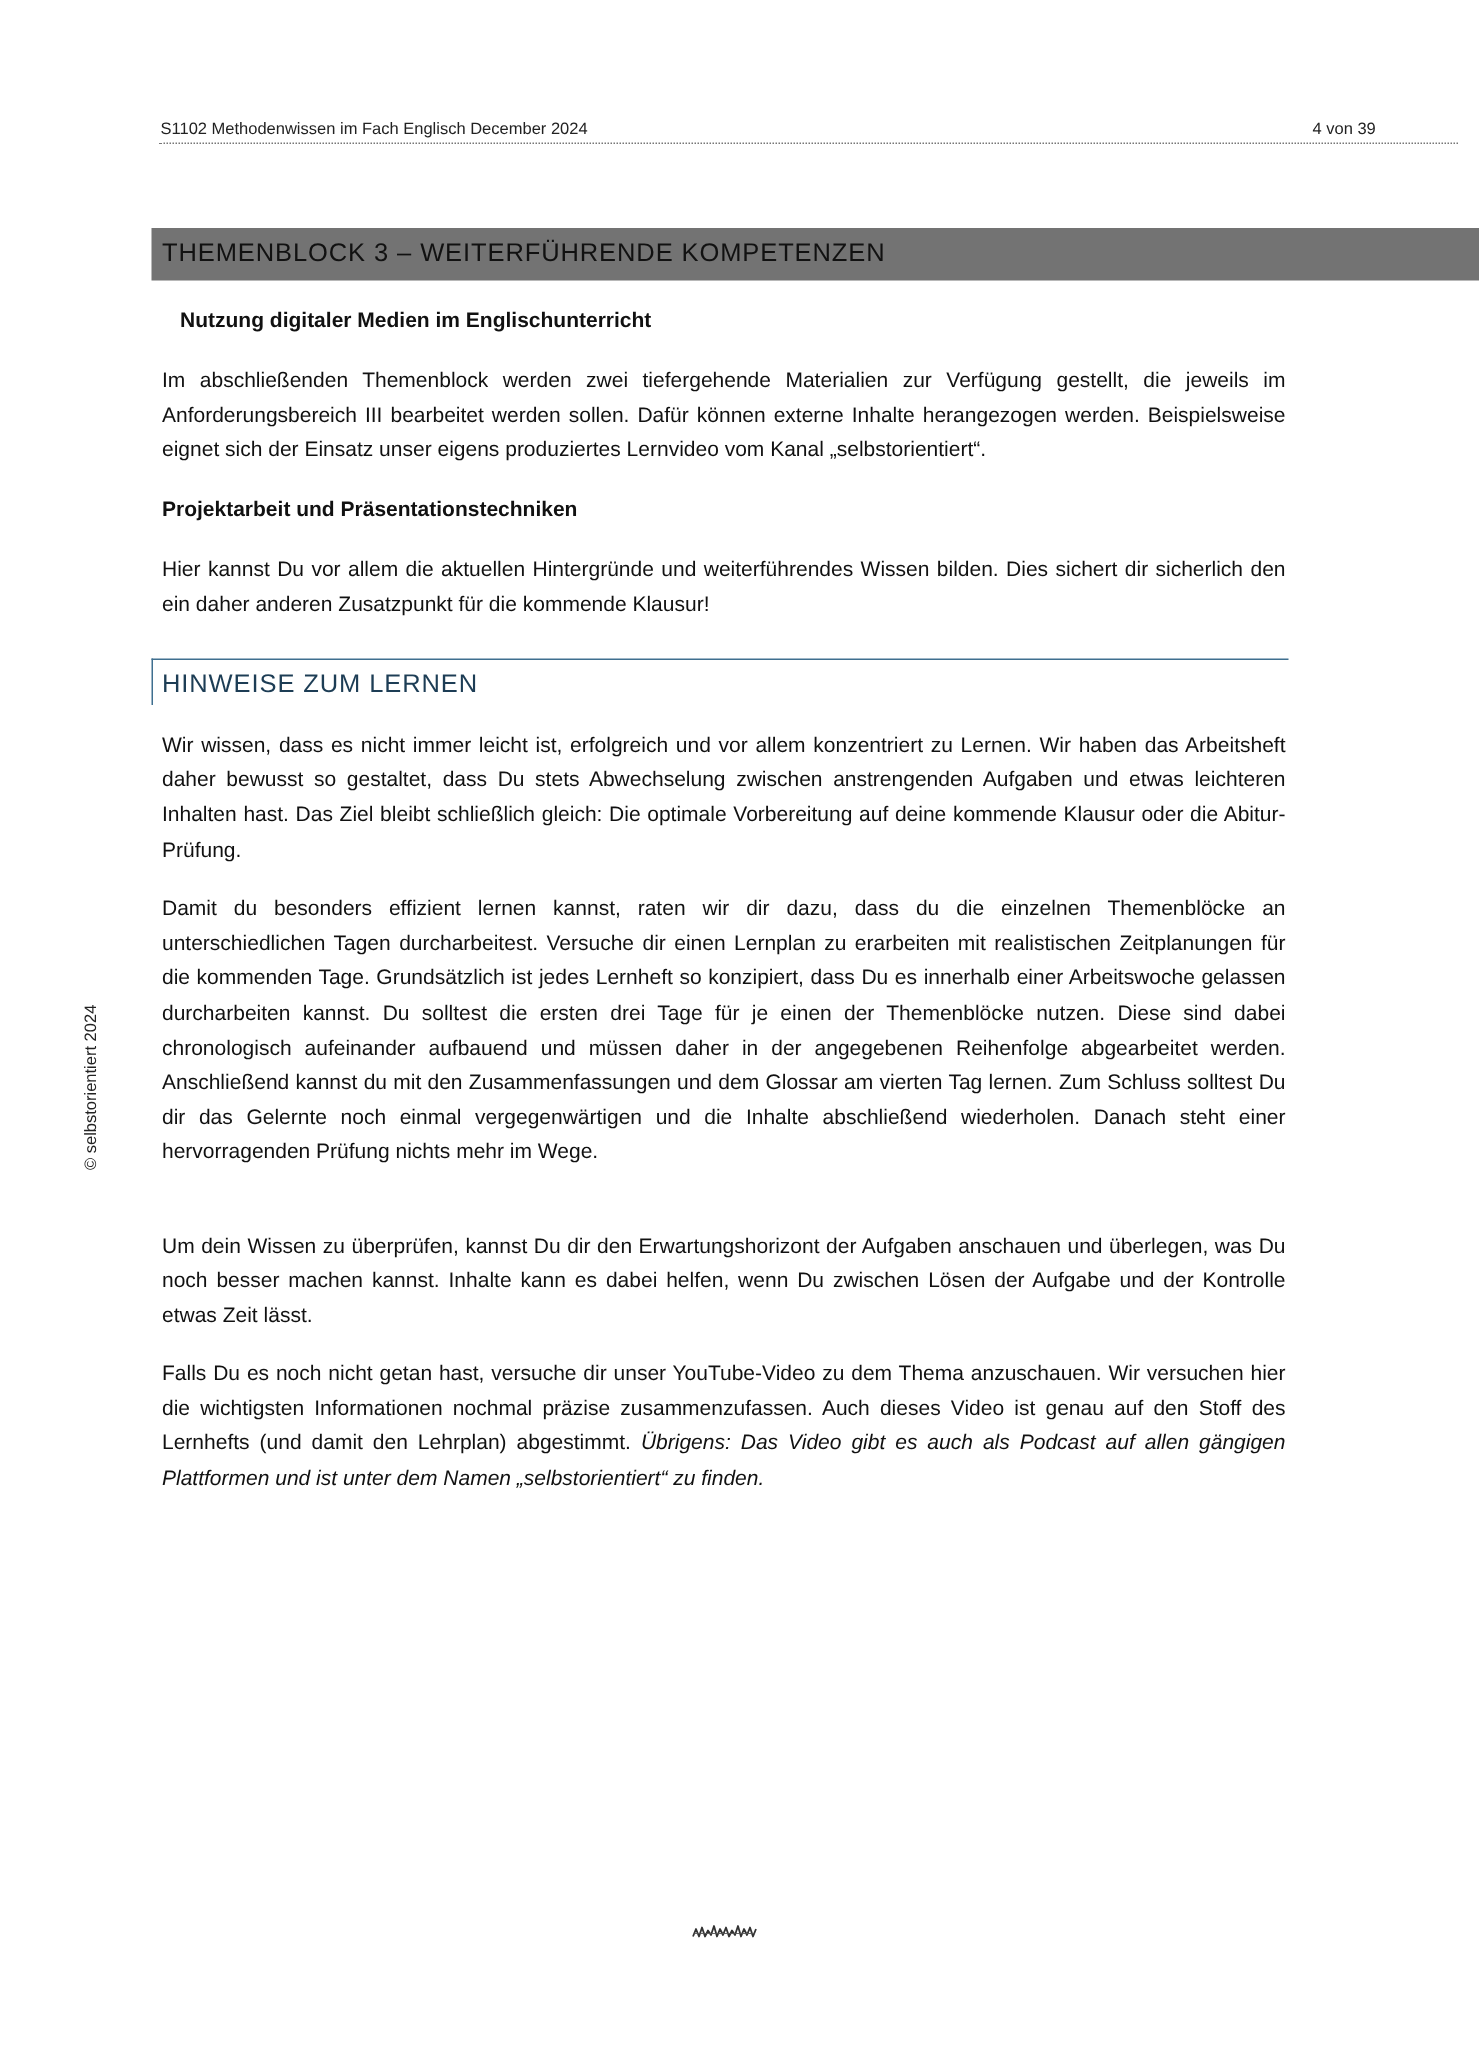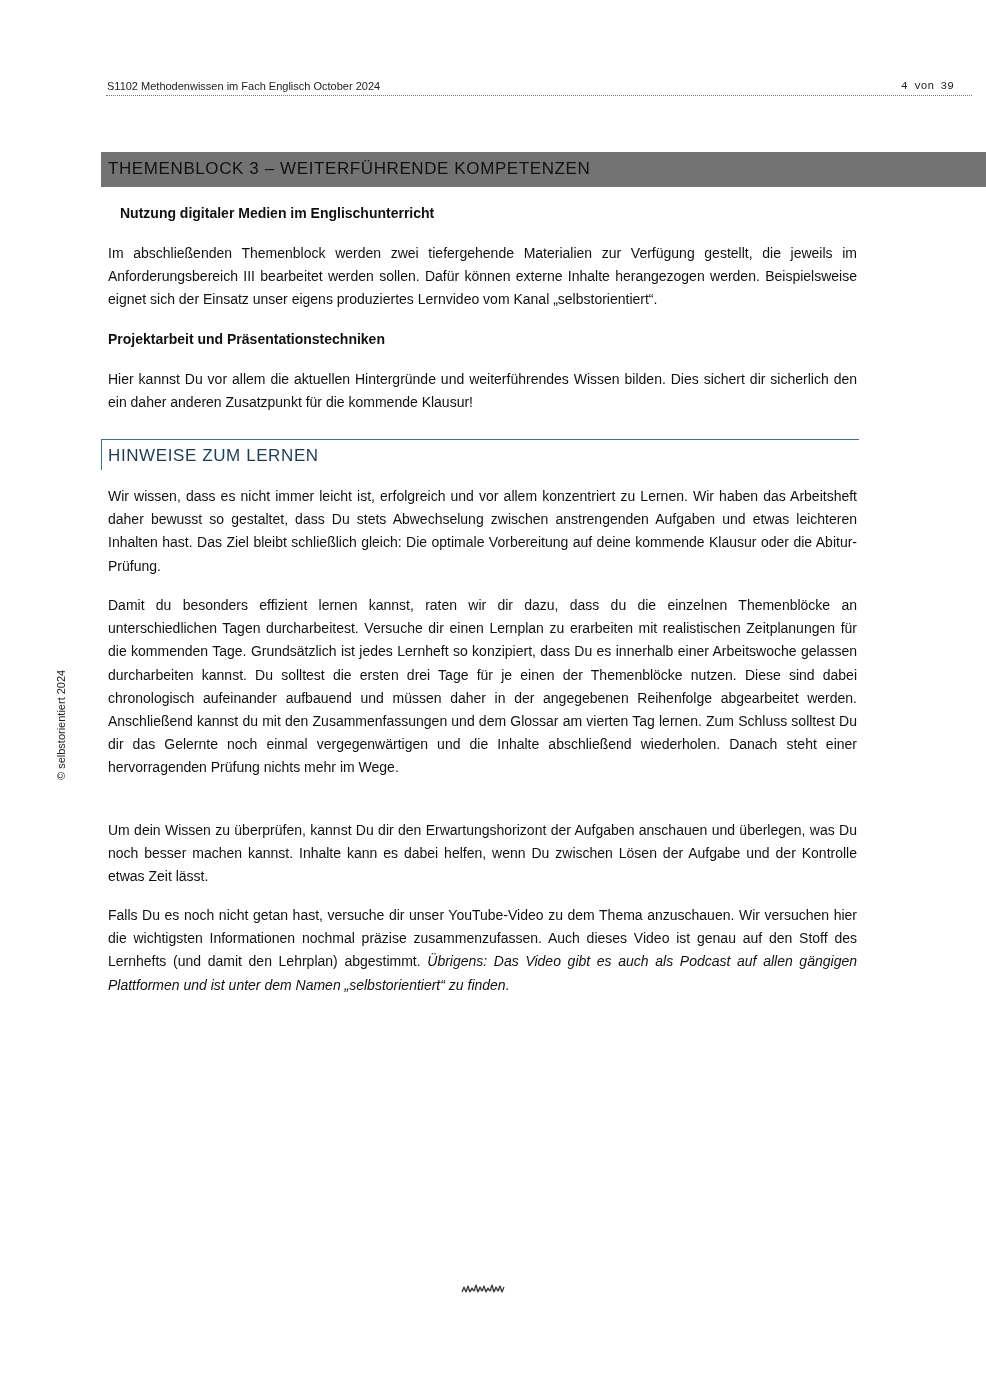--- a/index.html
+++ b/index.html
@@ -5,21 +5,21 @@
     * { margin: 0; padding: 0; box-sizing: border-box; }
     html, body { width: 986px; height: 1381px; background: #ffffff; }
     body { position: relative; font-family: "Liberation Sans", sans-serif; color: #111111; overflow: hidden; }
 
     .page-header {
       position: absolute; left: 106px; top: 78px; width: 866px; height: 18px;
       border-bottom: 1px dotted #777777;
       font-size: 11px; color: #222222;
     }
     .page-header .left { position: absolute; left: 1px; top: 2px; }
-    .page-header .right { position: absolute; left: 795px; top: 2px; font-family: Liberation Mono, monospace; }
+    .page-header .right { position: absolute; left: 769px; top: 2px; }
 
     .side-copyright {
       position: absolute; left: 55px; top: 780px;
       transform-origin: left top; transform: rotate(-90deg);
       font-size: 11px; color: #222222; white-space: nowrap;
     }
 
     .heading-block {
       position: absolute; left: 101px; top: 152px; width: 914px; height: 35px;
       background: #737373;
@@ -50,21 +50,21 @@
     .para .ital { font-style: italic; }
 
     .footer-logo {
       position: absolute; left: 461px; top: 1281px; width: 44px; height: 12px;
     }
   </style>
 </head>
 <body>
 
 <div class="page-header">
-  <span class="left">S1102 Methodenwissen im Fach Englisch October 2024</span>
+  <span class="left">S1102 Methodenwissen im Fach Englisch December 2024</span>
   <span class="right">4 von 39</span>
 </div>
 
 <div class="side-copyright">© selbstorientiert 2024</div>
 
 <div class="heading-block">
   <span class="title">THEMENBLOCK 3 – WEITERFÜHRENDE KOMPETENZEN</span>
 </div>
 
 <div class="sub" style="top:205px;padding-left:12px;">Nutzung digitaler Medien im Englischunterricht</div>

